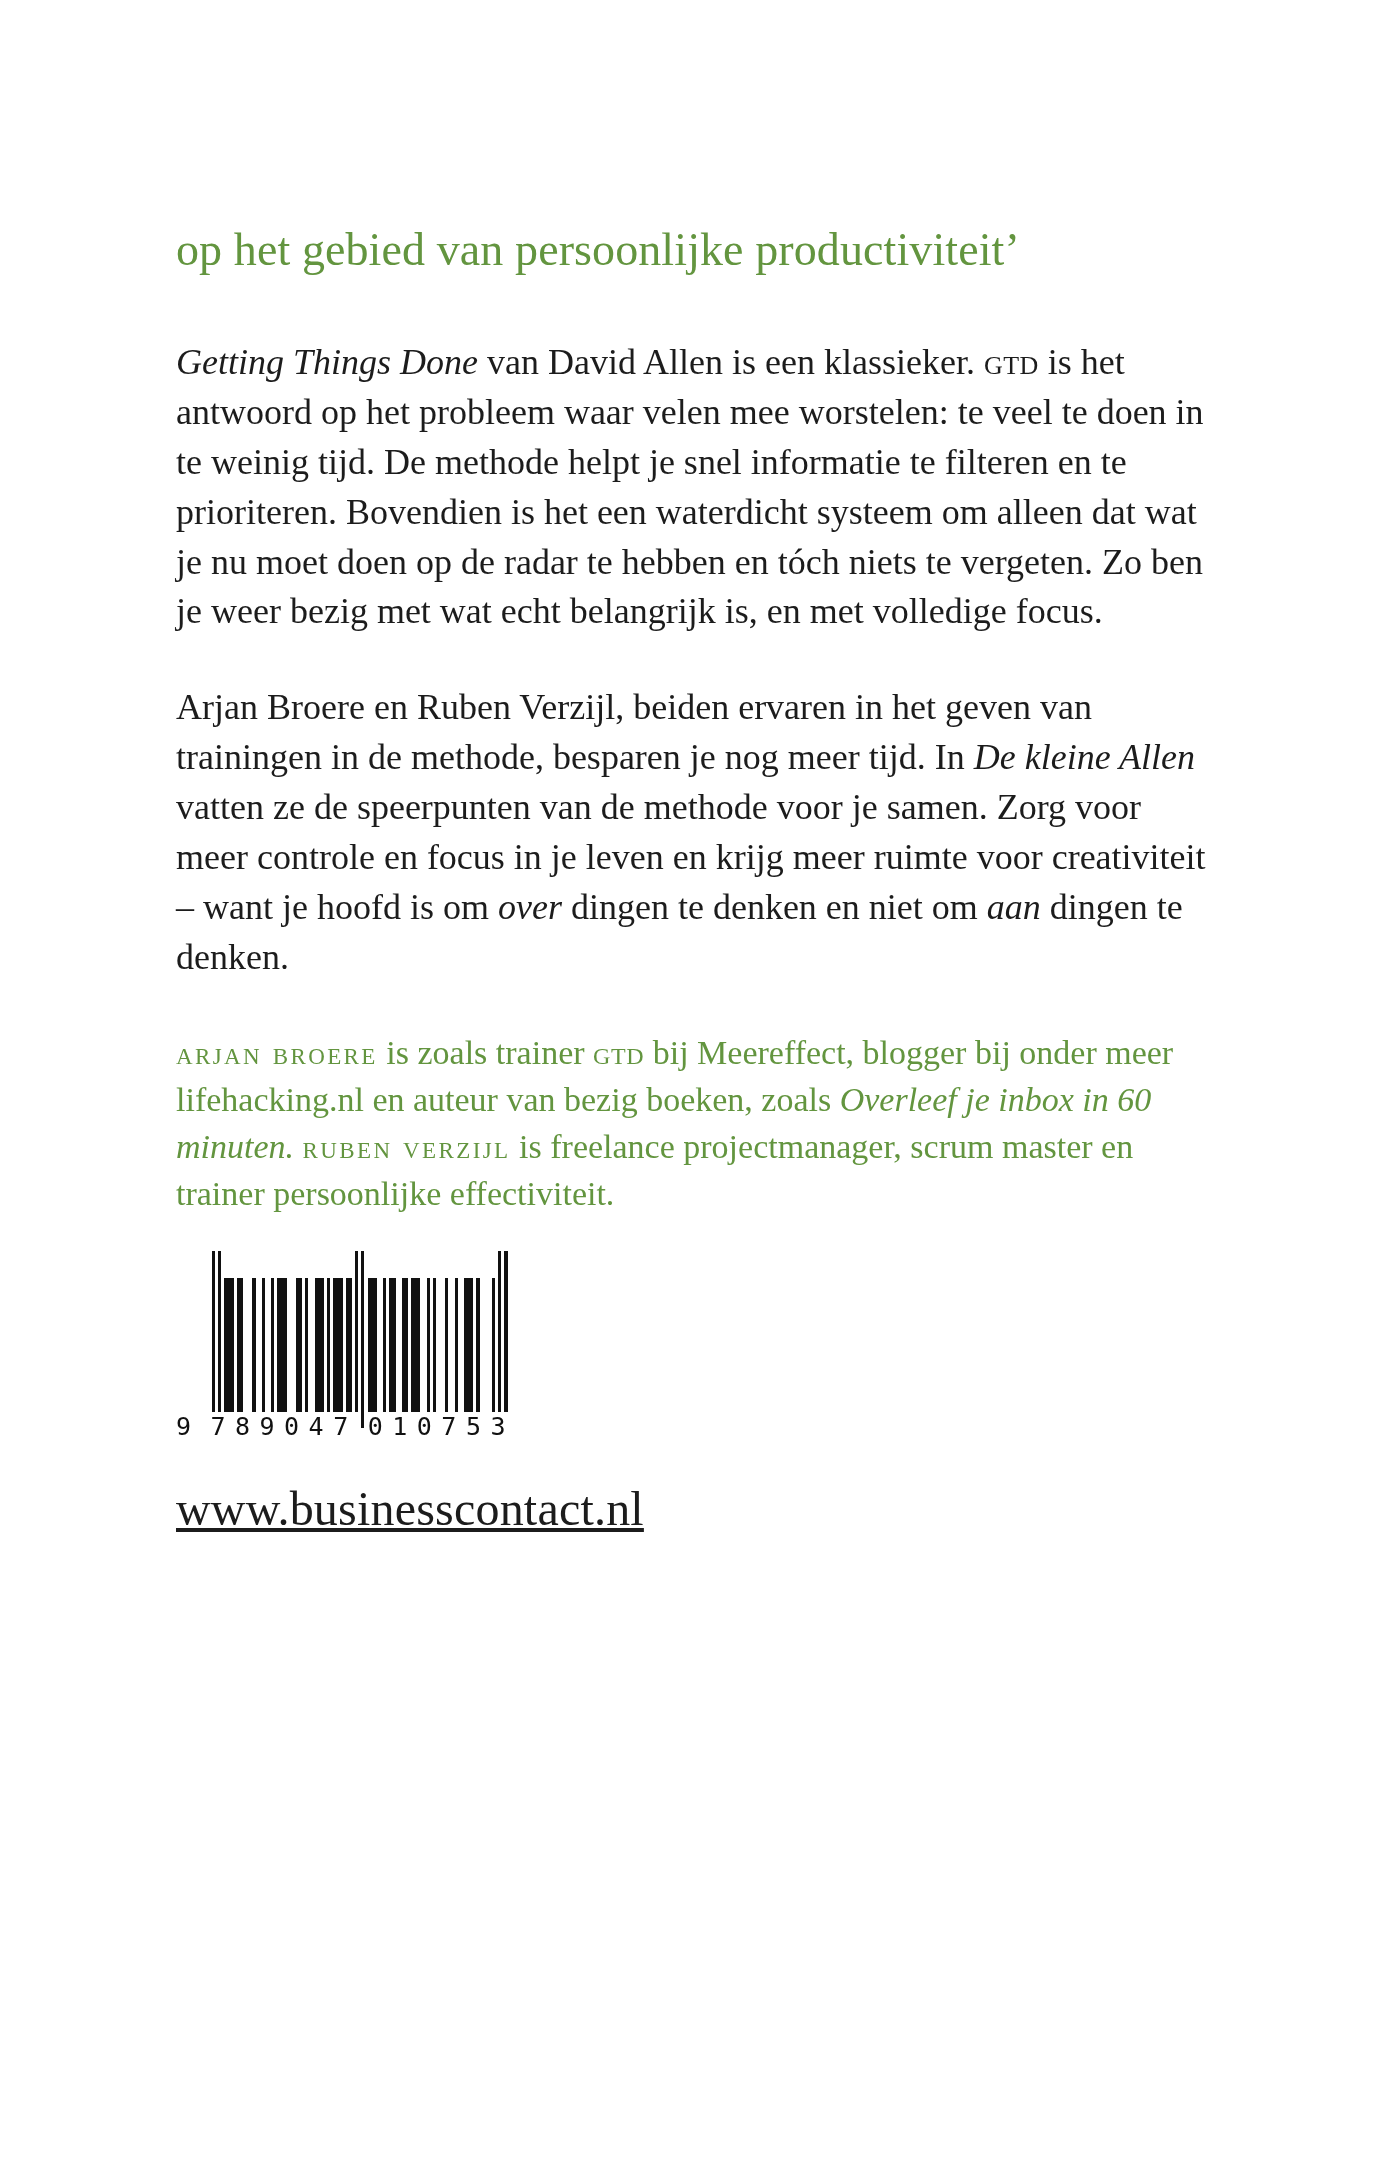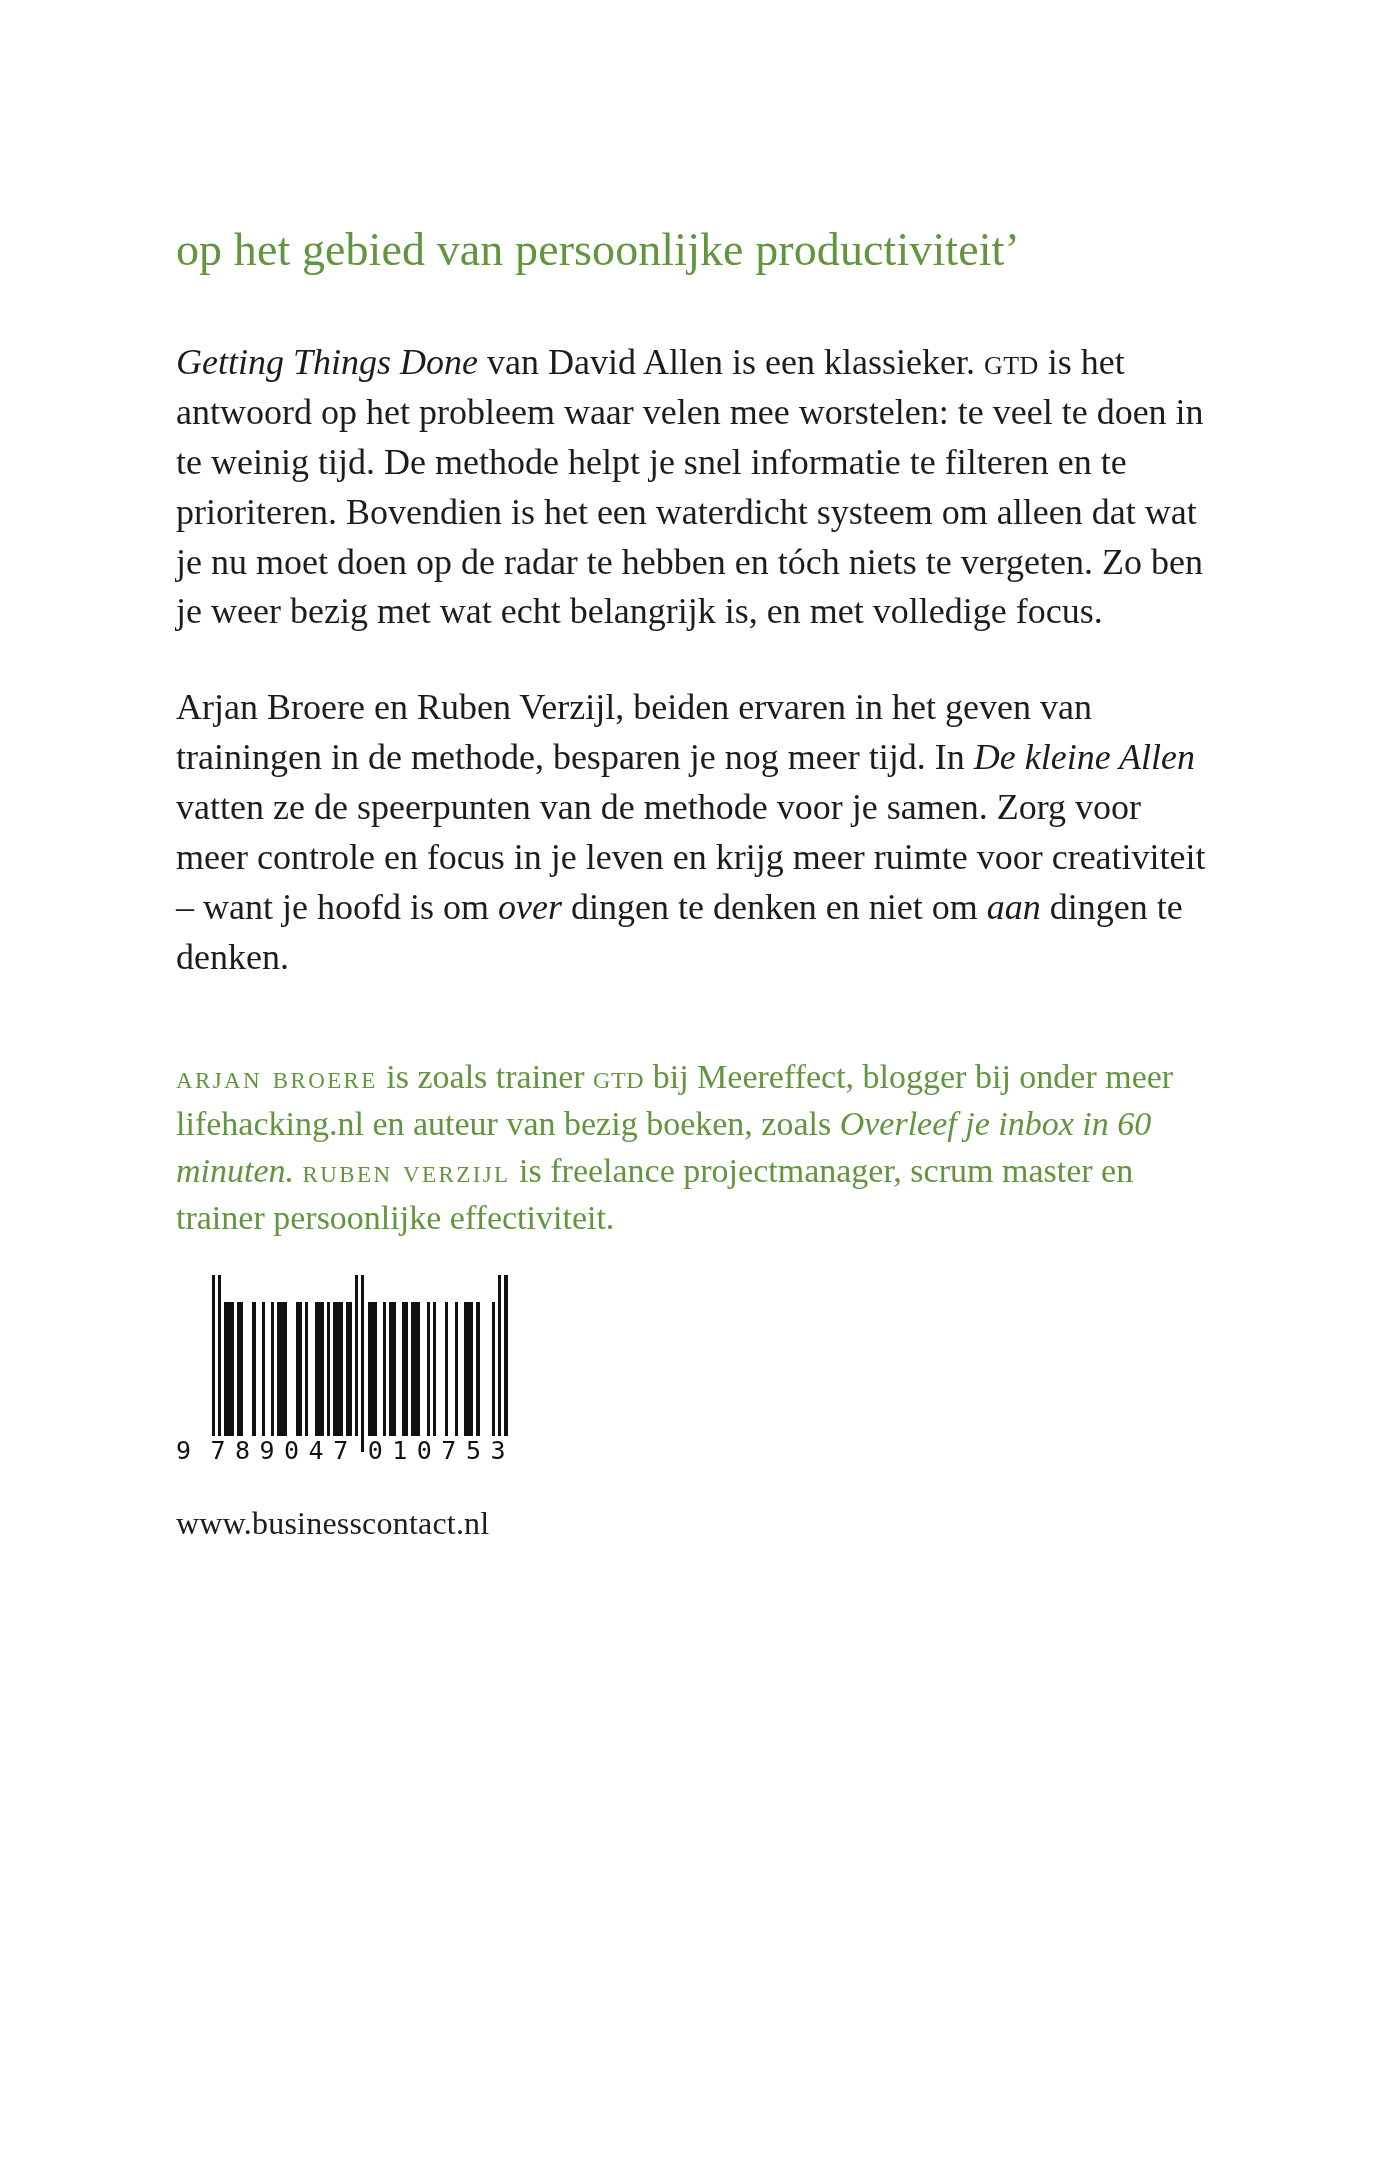--- a/index.html
+++ b/index.html
@@ -41,21 +41,21 @@
   
   .body-copy {
     color: #1c1c1c;
     font-size: 36px;
     line-height: 1.385;
     margin: 0 0 46px 0;
     max-width: 1040px;
     font-weight: 400;
   }
   .body-copy.second {
-    margin-bottom: 72px;
+    margin-bottom: 48px;
   }
   .body-copy i,
   .bio i {
     font-style: italic;
   }
 
   .smallcaps {
     font-variant: small-caps;
     text-transform: lowercase;
     letter-spacing: 0.5px;
@@ -128,23 +128,24 @@
     letter-spacing: 9.5px;
   }
   .barcode-digits .grp.right {
     margin-left: 8px;
     letter-spacing: 9.5px;
   }
 
   
   .website {
     margin-top: 40px;
-    font-size: 32px;
+    font-size: 48px;
     color: #1c1c1c;
     letter-spacing: 0.2px;
+    text-decoration: underline;
   }
 </style>
 </head>
 <body>
 
 <div class="cover">
 
   <div class="pullquote">
     <br>
     <span>op het gebied van persoonlijke productiviteit’</span>

